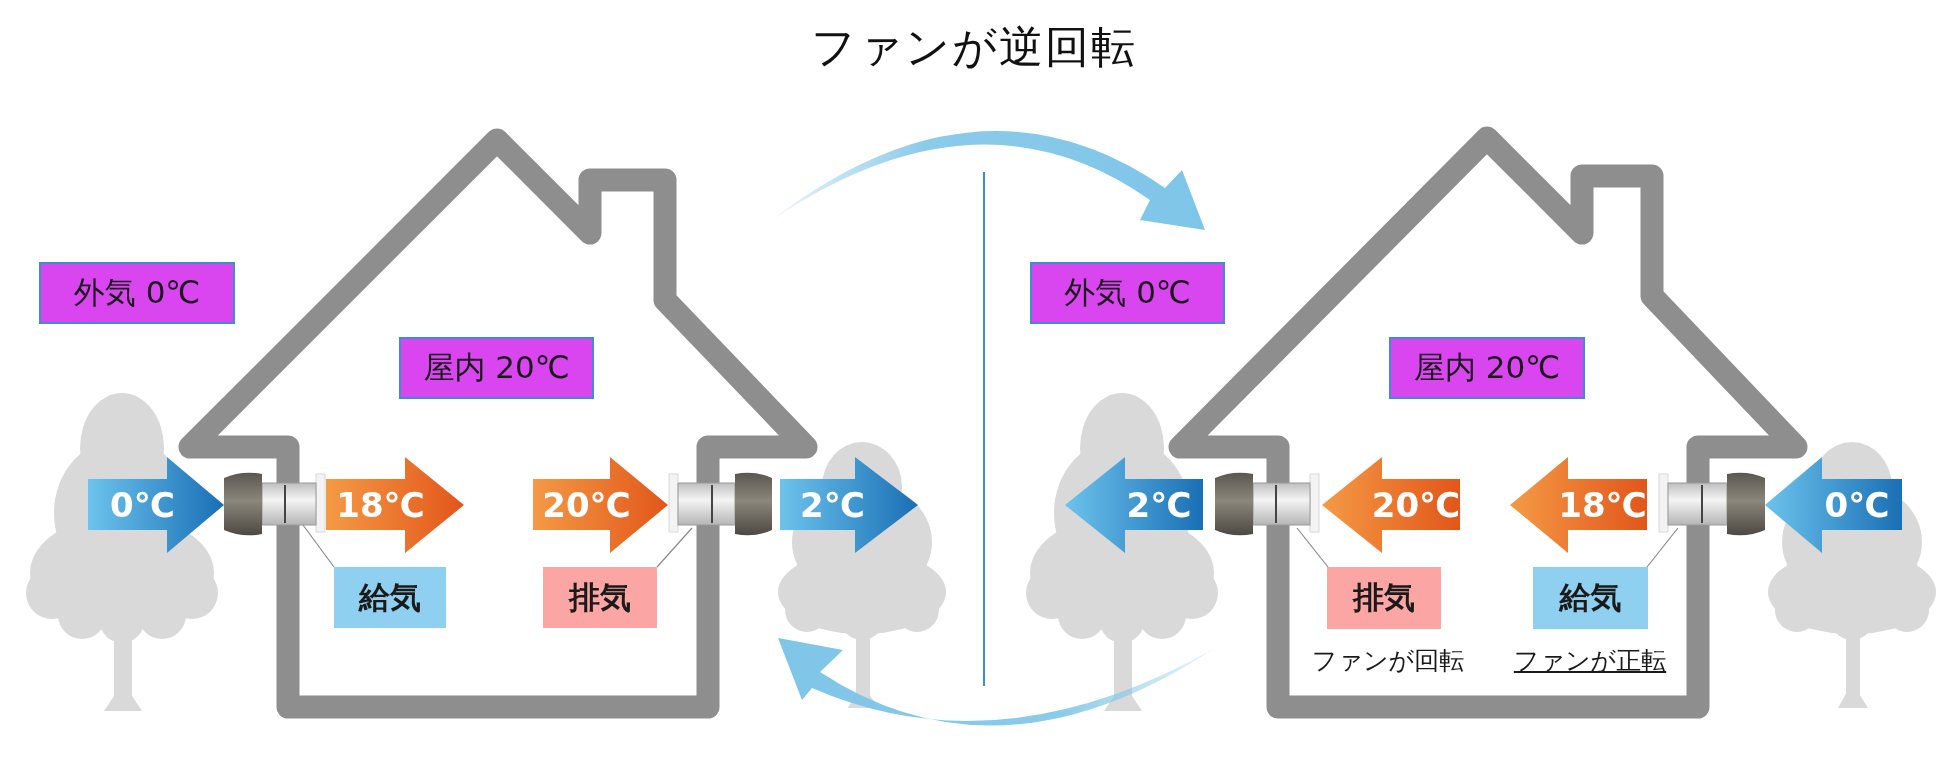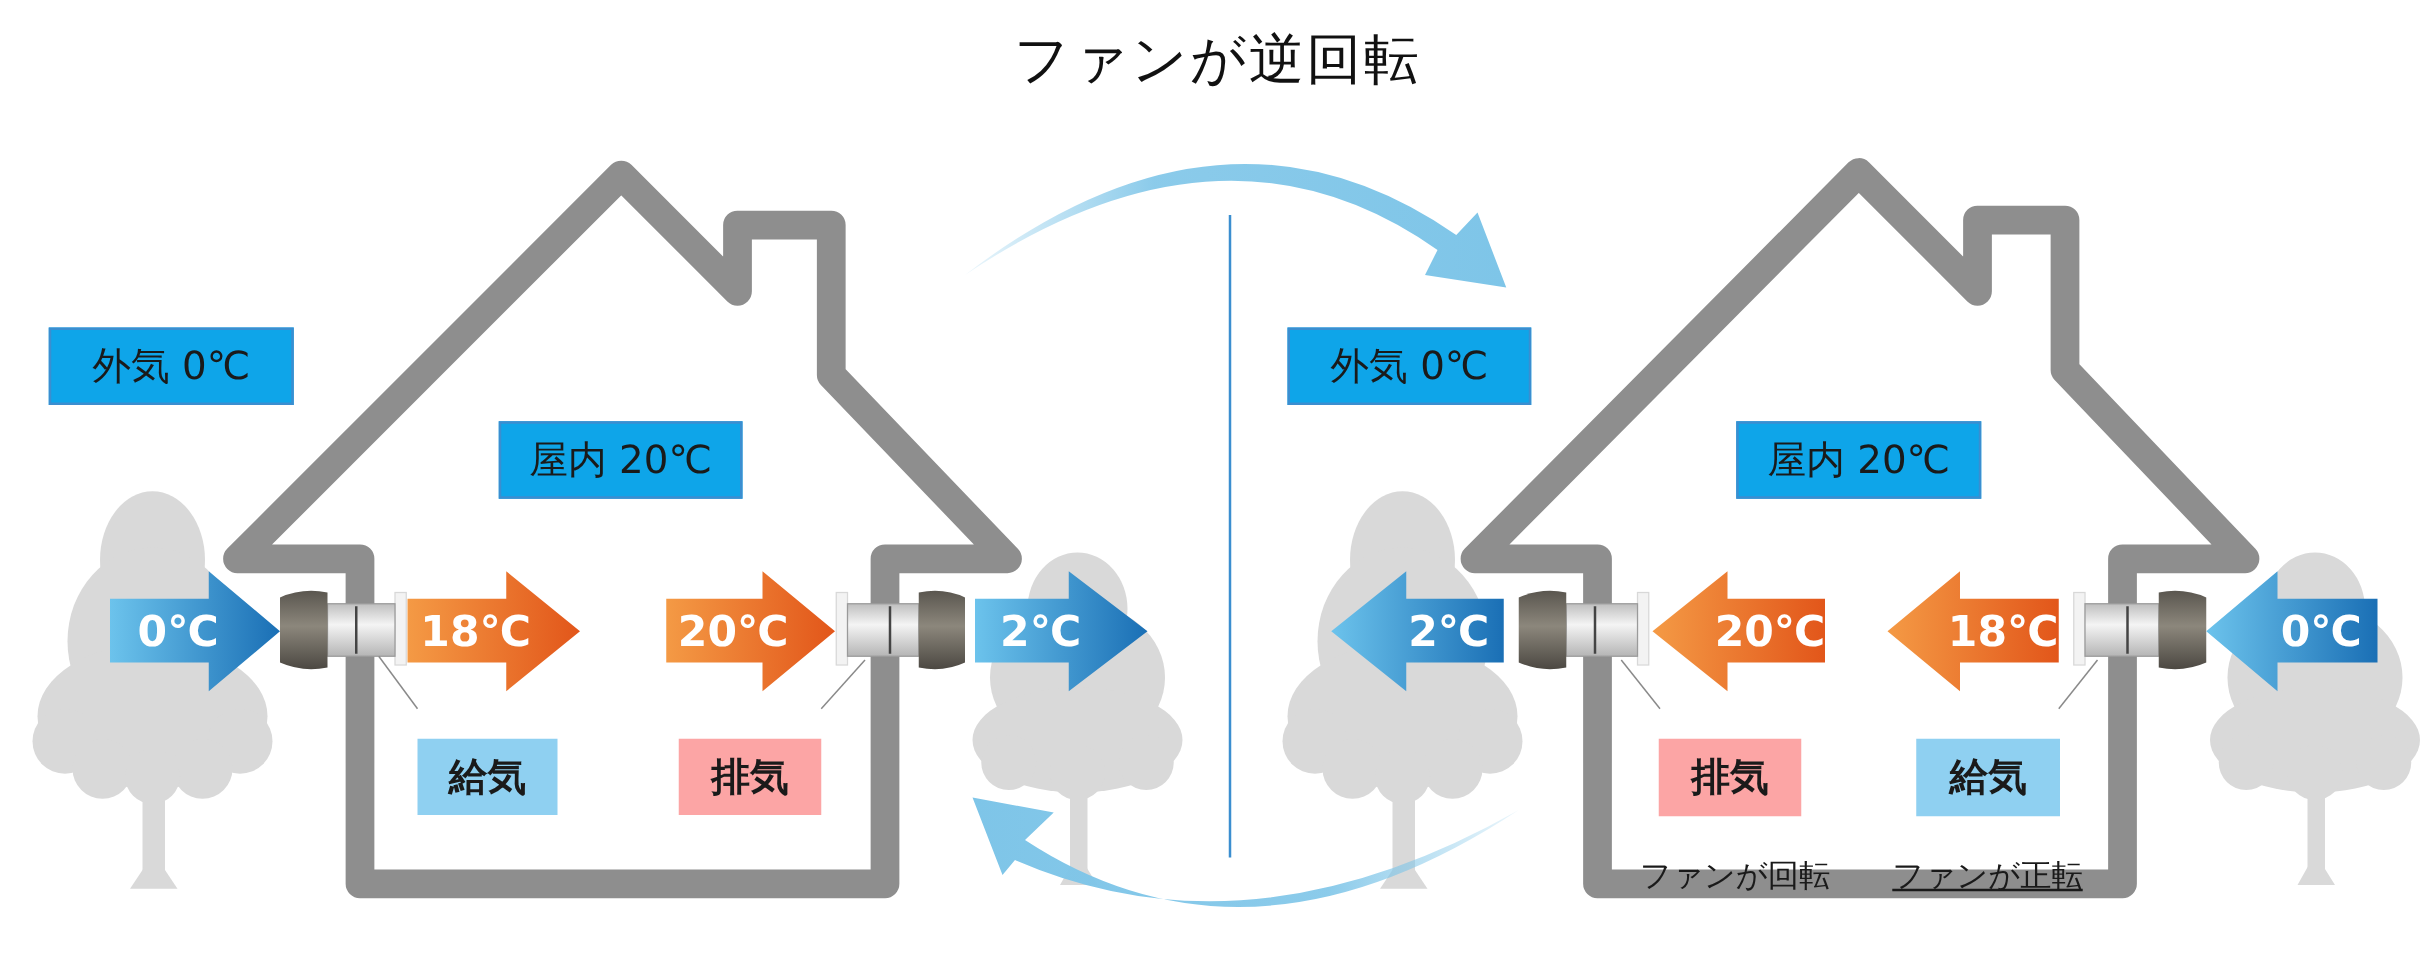--- a/index.html
+++ b/index.html
@@ -1,30 +1,30 @@
 <!DOCTYPE html>
 <html><head>
 <meta charset="utf-8">
 <style>
   html, body { margin: 0; padding: 0; background: #ffffff; }
   body { width: 1948px; height: 779px; position: relative; overflow: hidden;
          font-family: "DejaVu Sans", "Liberation Sans", sans-serif; }
   #stage { position: absolute; left: 0; top: 0; }
   .title { position: absolute; left: 0; width: 1948px; top: 18px; text-align: center;
            font-size: 44px; color: #111; letter-spacing: 2px; font-family: "DejaVu Sans", sans-serif; }
-  .box { position: absolute; border: 2px solid #3b8ed0; background: #0ea5e9; color: #1a1a1a;
+  .box { position: absolute; border: 2px solid #3b8ed0; background: #d946ef; color: #1a1a1a;
          font-size: 31px; display: flex; align-items: center; justify-content: center;
          box-sizing: border-box; font-family: "DejaVu Sans", sans-serif; }
   .tag { position: absolute; display: flex; align-items: center; justify-content: center;
          font-size: 31px; font-weight: bold; color: #1a1a1a; box-sizing: border-box;
-         font-family: "DejaVu Sans", sans-serif; margin-top: 24px; }
+         font-family: "DejaVu Sans", sans-serif; }
   .tag.supply { background: #8fd0f1; }
   .tag.exhaust { background: #fca5a5; }
   .caption { position: absolute; font-size: 25px; color: #1a1a1a; text-align: center;
-             font-family: "DejaVu Sans", sans-serif; white-space: nowrap; margin-top: 40px; }
+             font-family: "DejaVu Sans", sans-serif; white-space: nowrap; }
   .arrow-label { font-family: "DejaVu Sans", sans-serif; font-weight: bold; font-size: 34px; fill: #ffffff; }
 </style>
 </head>
 <body>
 
 <svg id="stage" width="1948" height="779" viewBox="0 0 1948 779">
   <defs>
     <linearGradient id="coldR" x1="0" x2="1" y1="0" y2="0">
       <stop offset="0" stop-color="#6cc3ec"></stop>
       <stop offset="1" stop-color="#1a6fb5"></stop>

